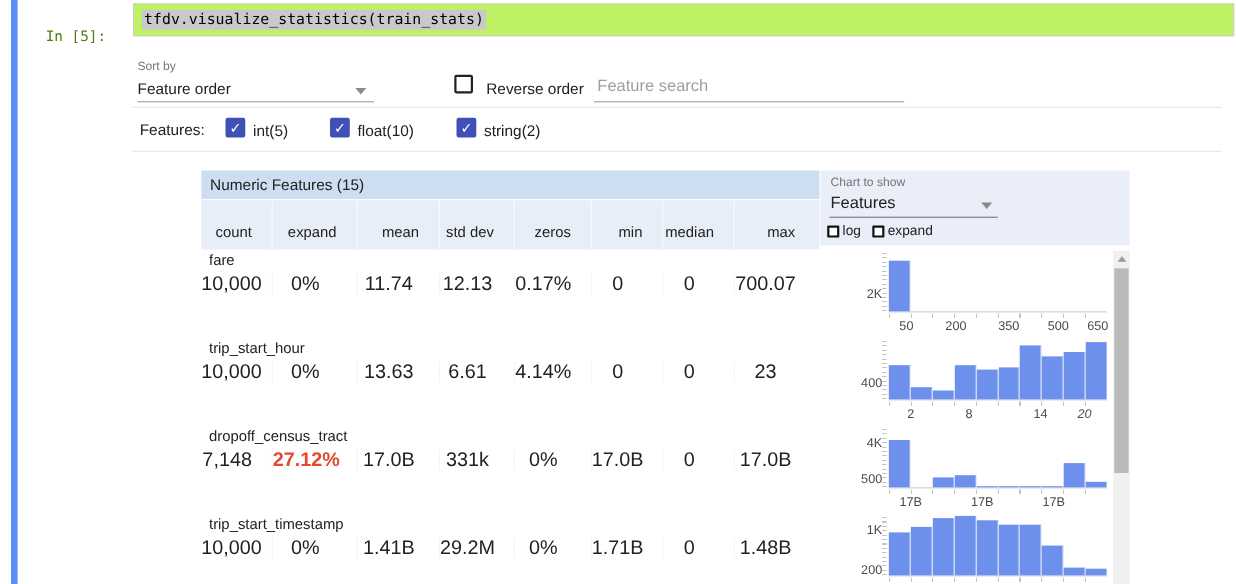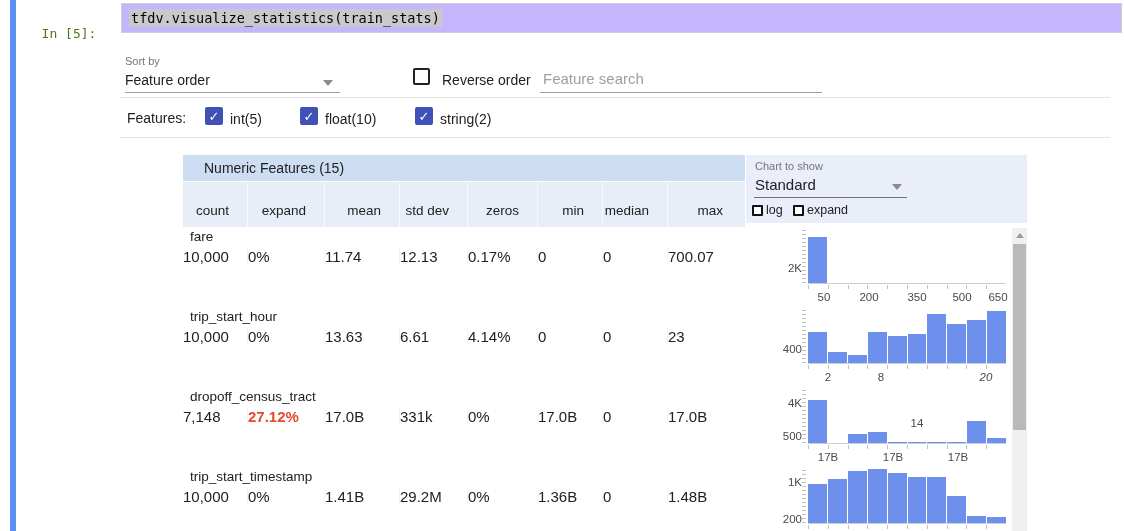--- a/index.html
+++ b/index.html
@@ -6,21 +6,21 @@
   html,body { width:1124px; height:531px; }
   body {
     position:relative; background:#ffffff; overflow:hidden;
     font-family:"Liberation Sans","DejaVu Sans",sans-serif; color:#212121;
   }
   .mono { font-family:"DejaVu Sans Mono","Liberation Mono",monospace; }
 
   
   #cell-indicator { position:absolute; left:10px; top:0; width:6px; height:531px; background:#5b8ff2; }
   #prompt { position:absolute; left:24px; top:26px; width:90px; text-align:center; font-size:13px; color:#4d7c0f; }
-  #code-box { position:absolute; left:121px; top:3px; width:1001px; height:30px; background:#c4b5fd; border:1px solid #cfcfcf; }
+  #code-box { position:absolute; left:121px; top:3px; width:1001px; height:30px; background:#bef264; border:1px solid #cfcfcf; }
   #code-box .code-line { position:absolute; left:7px; top:6px; font-size:13.5px; color:#000; }
   #code-box .code-line span { background:#c9c9c9; padding:1px 2px; }
 
   
   #widget { position:absolute; left:120px; top:48px; width:990px; height:483px; }
 
   #toolbar-sort { position:absolute; left:0; top:0; width:990px; height:50px; border-bottom:1px solid #e3e3e3; }
   .tiny-label { font-size:11px; color:#757575; }
   #sort-label { position:absolute; left:5px; top:7px; }
   #sort-value { position:absolute; left:5px; top:24px; font-size:14px; }
@@ -37,28 +37,28 @@
   #toolbar-features { position:absolute; left:0; top:50px; width:990px; height:40px; border-bottom:1px solid #e3e3e3; }
   #features-label { position:absolute; left:7px; top:12px; font-size:14px; }
   .cb-sm { position:absolute; width:18px; height:18px; border-radius:2px; border:2px solid #3f51b5; background:#fff;
            color:#fff; font-size:13px; line-height:15px; text-align:center; font-weight:bold; }
   .cb-sm.checked { background:#3f51b5; }
   .cb-sm.checked::after { content:"\2713"; }
   .filter-label { position:absolute; top:13px; font-size:14px; }
 
   
   #table { position:absolute; left:63px; top:107px; width:562px; }
-  #table-title { height:27px; background:#cdddf2; font-size:14px; line-height:27px; padding-left:21px; border-bottom:1px solid #fff; }
+  #table-title { height:27px; background:#cdddf2; font-size:14px; line-height:27px; padding-left:8px; border-bottom:1px solid #fff; }
   #table-header { display:grid; grid-template-columns:65px 77px 75px 68px 70px 65px 65px 73px; height:45px; background:#e8eef8; }
   .hcell { display:flex; align-items:flex-end; justify-content:flex-end; padding:0 18px 9px 0; font-size:13.5px; color:#212121; border-right:1px solid #f7fafd; }
   .hcell:last-child { border-right:none; }
   .frow { position:relative; height:80px; background:#fff; }
   .fname { position:absolute; left:7px; top:2px; font-size:13.5px; }
   .fvals { position:absolute; left:0; top:21px; display:grid; grid-template-columns:65px 77px 75px 68px 70px 65px 65px 73px; width:562px; }
-  .vcell { text-align:left; font-size:15px; padding-right:17px; border-right:1px solid #f1f4f9; }
+  .vcell { text-align:center; font-size:18px; padding-right:17px; border-right:1px solid #f1f4f9; }
   .vcell:last-child { border-right:none; }
   .vcell.alert { color:#e2492f; font-weight:bold; }
 
   
   #chart-controls { position:absolute; left:626px; top:107px; width:281px; height:68px; background:#e9eef9; }
   #chart-show-label { position:absolute; left:9px; top:5px; }
   #chart-show-value { position:absolute; left:9px; top:21px; font-size:15px; }
   #chart-underline { left:8px; top:42px; width:153px; border-top:1px solid #757575; }
   #chart-arrow { position:absolute; left:146px; top:29px; }
   .cb-xs { position:absolute; top:50px; width:11px; height:11px; border:2px solid #111; border-radius:1px; background:#fff; }
@@ -175,30 +175,30 @@
     </div>
 
     <div class="frow">
       <div class="fname">trip_start_timestamp</div>
       <div class="fvals">
         <div class="vcell">10,000</div>
         <div class="vcell">0%</div>
         <div class="vcell">1.41B</div>
         <div class="vcell">29.2M</div>
         <div class="vcell">0%</div>
-        <div class="vcell">1.36B</div>
+        <div class="vcell">1.71B</div>
         <div class="vcell">0</div>
         <div class="vcell">1.48B</div>
       </div>
     </div>
   </div>
 
   <div id="chart-controls">
     <div id="chart-show-label" class="tiny-label">Chart to show</div>
-    <div id="chart-show-value">Standard</div>
+    <div id="chart-show-value">Features</div>
     <div id="chart-arrow" class="dd-arrow"></div>
     <div id="chart-underline" class="dd-underline"></div>
     <div id="log-cb" class="cb-xs"></div>
     <div id="log-label">log</div>
     <div id="expand-cb" class="cb-xs"></div>
     <div id="expand-label">expand</div>
   </div>
 
   <div class="chart" style="top:180px;">
     <div class="ylabels">
@@ -240,21 +240,21 @@
         <div class="bar" style="height: 29px;"></div>
         <div class="bar" style="height: 49px;"></div>
         <div class="bar" style="height: 39px;"></div>
         <div class="bar" style="height: 43px;"></div>
         <div class="bar" style="height: 52px;"></div>
       </div>
     <div class="xruler"></div>
     <div class="xlabels">
         <div class="xtick" style="left: 20px;">2</div>
         <div class="xtick" style="left: 73px;">8</div>
-        <div class="xtick" style="left: 109px; margin-top: 46px;">14</div>
+        <div class="xtick" style="left: 138px;">14</div>
         <div class="xtick" style="left: 178px; font-style: italic;">20</div>
       </div>
   </div>
   <div class="chart" style="top:340px;">
     <div class="ylabels">
         <div class="ytick" style="bottom: 37px;">4K</div>
         <div class="ytick" style="bottom: 4px;">500</div>
       </div>
     <div class="yruler"></div>
     <div class="plot">

